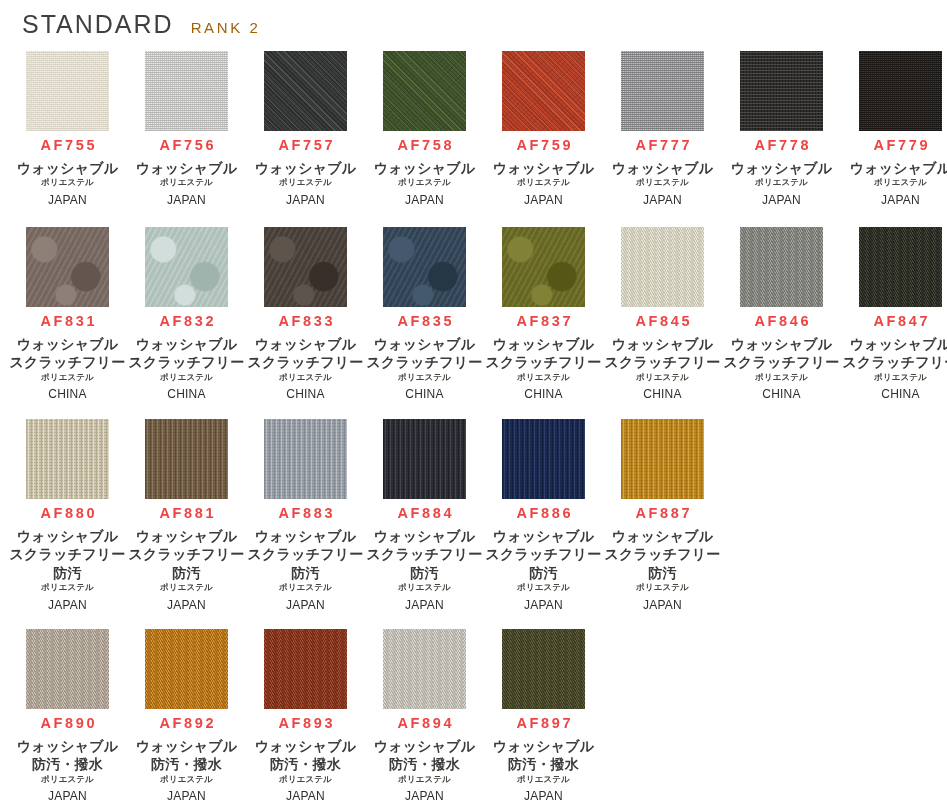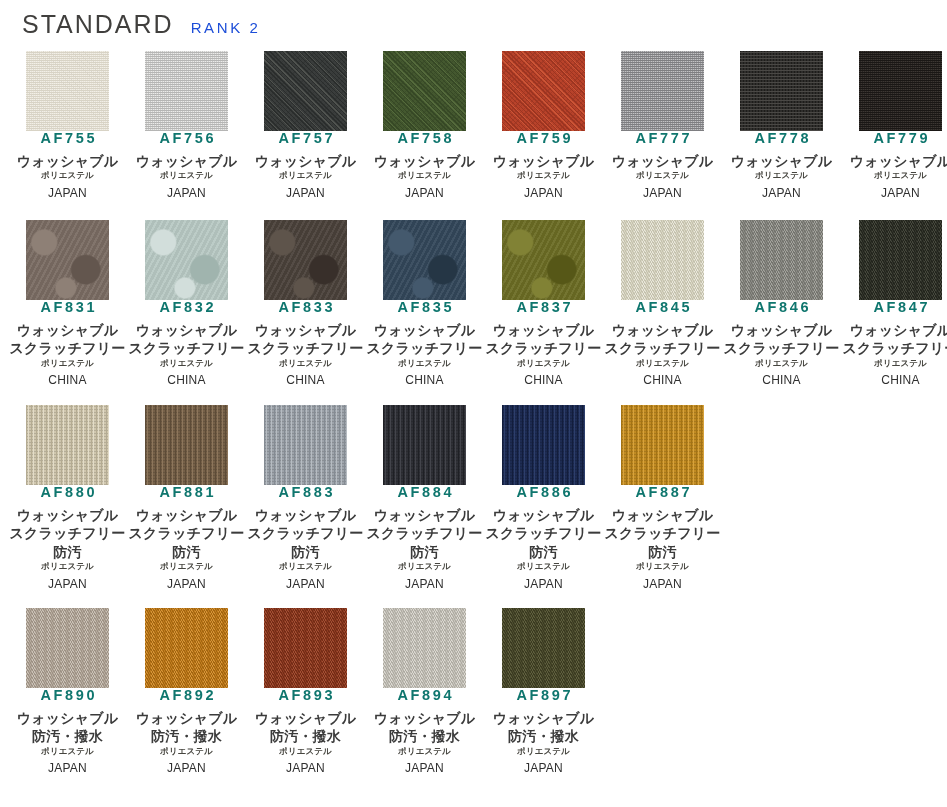--- a/index.html
+++ b/index.html
@@ -38,21 +38,21 @@
     font-size: 25px;
     font-weight: 400;
     letter-spacing: 2.0px;
     color: #403f3d;
     line-height: 1;
   }
 
   .rank-label {
     font-size: 15px;
     letter-spacing: 2.6px;
-    color: #1d4ed8;
+    color: #a16207;
     margin-left: 17px;
     line-height: 1;
   }
 
   .header-desc1 {
     font-size: 14.5px;
     letter-spacing: 0.7px;
     color: #454442;
     margin-left: 7px;
     line-height: 1;
@@ -95,26 +95,26 @@
     overflow: hidden;
     background-color: #cccccc;
   }
 
   .swatch .tex {
     position: absolute;
     inset: 0;
   }
 
   .code {
-    margin-top: 0;
+    margin-top: 7px;
     font-size: 14.5px;
     font-weight: 700;
     letter-spacing: 2.6px;
     text-indent: 2.6px;
-    color: #0f766e;
+    color: #ef4444;
     line-height: 1.1;
   }
 
   .features {
     margin-top: 5px;
     font-size: 14px;
     font-weight: 700;
     letter-spacing: 0.2px;
     color: #3b3b3b;
     line-height: 1.32;

